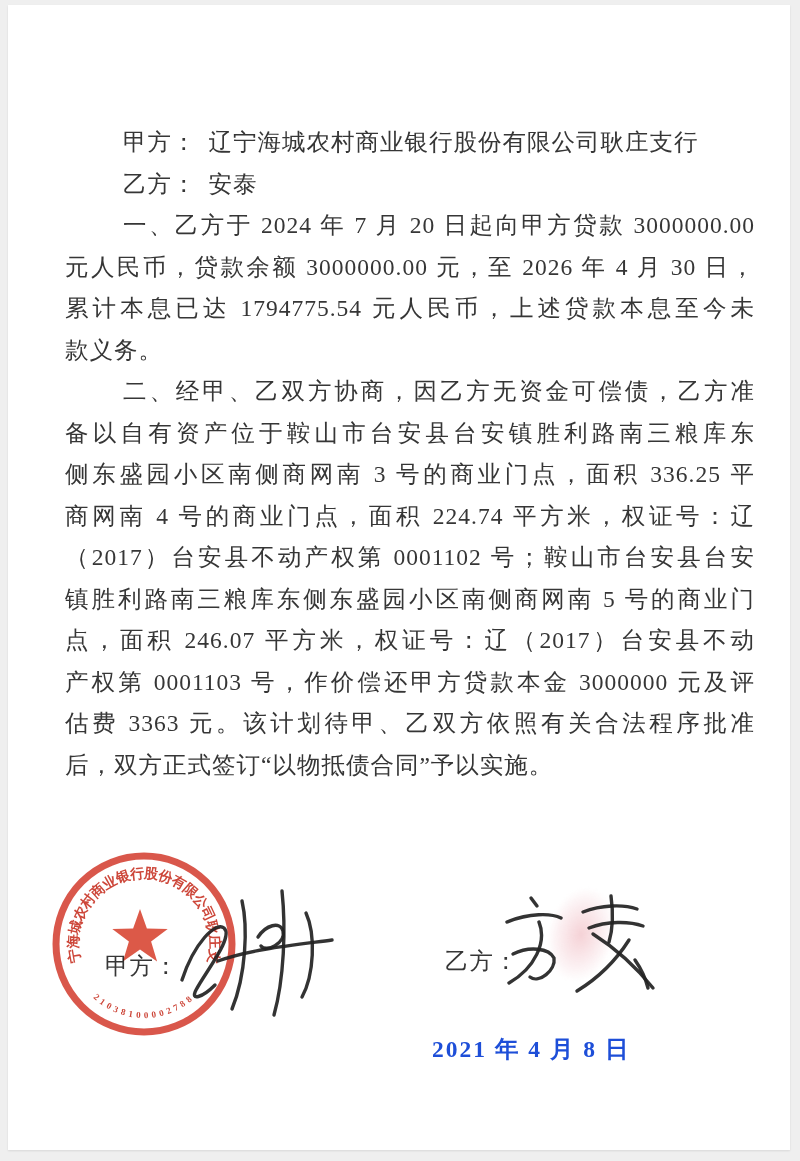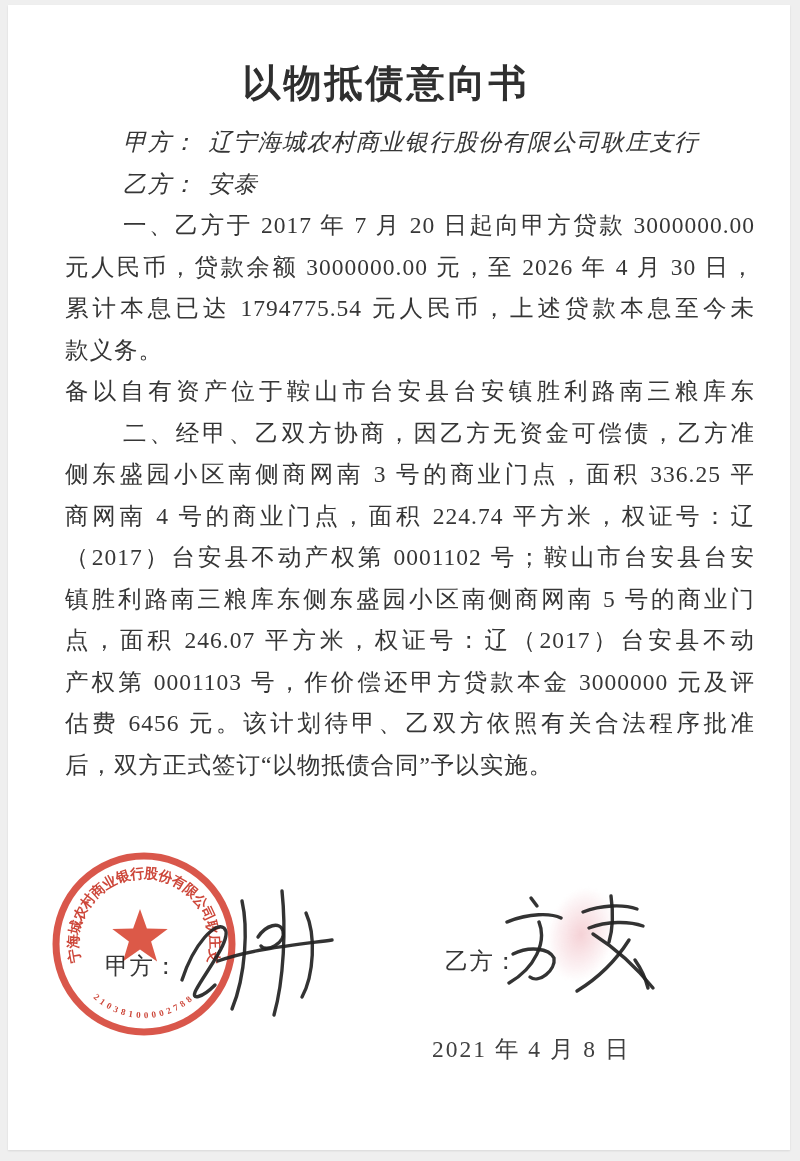--- a/index.html
+++ b/index.html
@@ -38,39 +38,40 @@
     height:41.5px;
     line-height:41.5px;
     font-size:23.5px;
     letter-spacing:1px;
     text-align:justify;
     text-align-last:justify;
     white-space:nowrap;
     color:#363636;
   }
   .line.party, .line.last{ text-align-last:left; white-space:normal; }
-  .line.party{ text-indent:58px;font-style:italic; }
+  .line.party{ text-indent:58px; }
   .line.indent{ text-indent:58px; }
   .party .pvalue{ padding-left:12px; }
   .sig-label{
     position:absolute;
     font-size:23.5px;
     letter-spacing:1px;
     color:#363636;
     z-index:2;
   }
   .sig-label.a{ left:97px; top:945px; }
   .sig-label.b{ left:437px; top:940px; }
   .date-line{
     position:absolute;
     left:424px; top:1028px;
     font-size:23.5px;
     letter-spacing:2px;
-    color:#404040;
+    color:#1d4ed8;
     z-index:1;
+    font-weight:bold;
   }
   .seal{
     position:absolute;
     left:36px; top:839px;
     width:200px; height:200px;
     z-index:3;
     mix-blend-mode:multiply;
     filter:blur(0.4px);
     opacity:0.93;
   }
@@ -103,41 +104,40 @@
     stroke-linecap:round;
     stroke-linejoin:round;
     opacity:0.92;
   }
 </style>
 </head>
 <body>
 
 <div class="sheet">
 
-  <h1 class="title">以物抵债意向书</h1>
 
   <div class="content">
     <div>
         <div class="line party"><span class="plabel">甲方：</span><span class="pvalue">辽宁海城农村商业银行股份有限公司耿庄支行</span></div>
         <div class="line party"><span class="plabel">乙方：</span><span class="pvalue">安泰</span></div>
       </div>
     <div>
-        <div class="line indent">一、乙方于 2017 年 7 月 20 日起向甲方贷款 3000000.00</div>
+        <div class="line indent">一、乙方于 2024 年 7 月 20 日起向甲方贷款 3000000.00</div>
         <div class="line">元人民币，贷款余额 3000000.00 元，至 2026 年 4 月 30 日，</div>
         <div class="line">累计本息已达 1794775.54 元人民币，上述贷款本息至今未</div>
         <div class="line last">款义务。</div>
+        <div class="line indent">二、经甲、乙双方协商，因乙方无资金可偿债，乙方准</div>
         <div class="line">备以自有资产位于鞍山市台安县台安镇胜利路南三粮库东</div>
-        <div class="line indent">二、经甲、乙双方协商，因乙方无资金可偿债，乙方准</div>
         <div class="line">侧东盛园小区南侧商网南 3 号的商业门点，面积 336.25 平</div>
         <div class="line">商网南 4 号的商业门点，面积 224.74 平方米，权证号：辽</div>
         <div class="line">（2017）台安县不动产权第 0001102 号；鞍山市台安县台安</div>
         <div class="line">镇胜利路南三粮库东侧东盛园小区南侧商网南 5 号的商业门</div>
         <div class="line">点，面积 246.07 平方米，权证号：辽（2017）台安县不动</div>
         <div class="line">产权第 0001103 号，作价偿还甲方贷款本金 3000000 元及评</div>
-        <div class="line">估费 6456 元。该计划待甲、乙双方依照有关合法程序批准</div>
+        <div class="line">估费 3363 元。该计划待甲、乙双方依照有关合法程序批准</div>
         <div class="line last">后，双方正式签订“以物抵债合同”予以实施。</div>
       </div>
   </div>
 
   <span class="sig-label a">甲方：</span>
   <span class="sig-label b">乙方：</span>
 
   <div class="date-line">2021 年 4 月 8 日</div>
 
   <svg class="seal" viewBox="0 0 200 200" aria-hidden="true">

